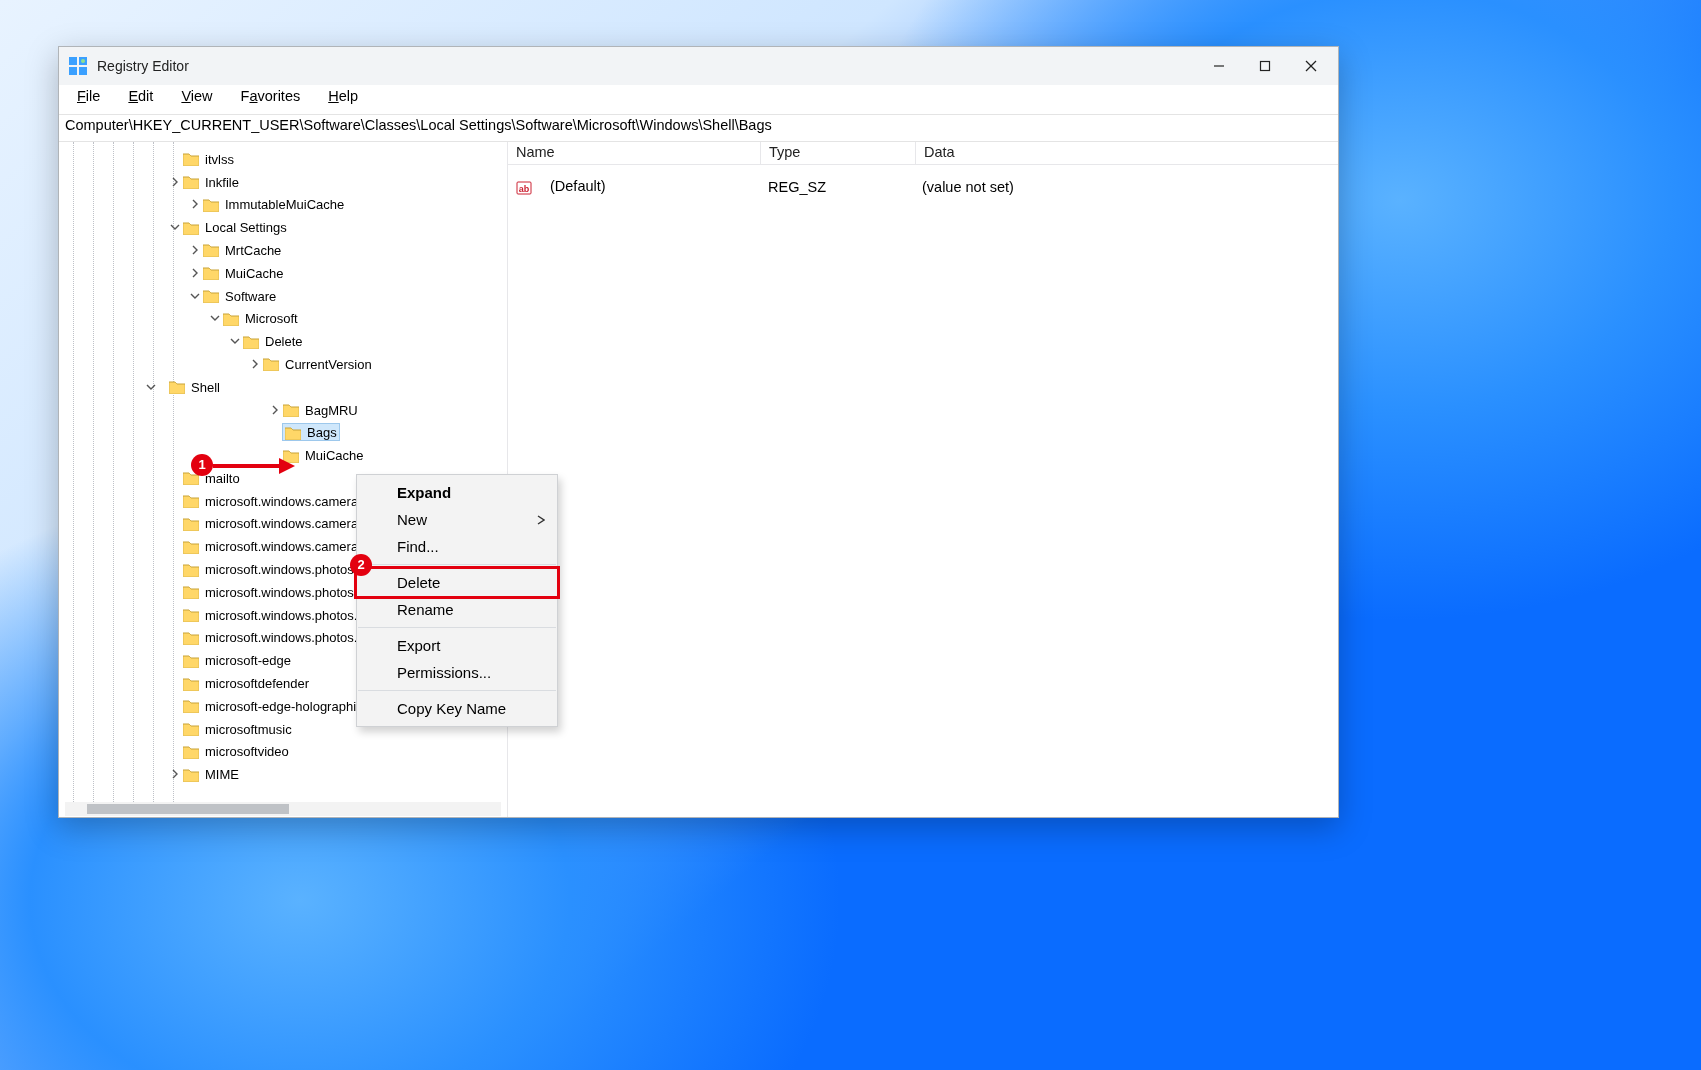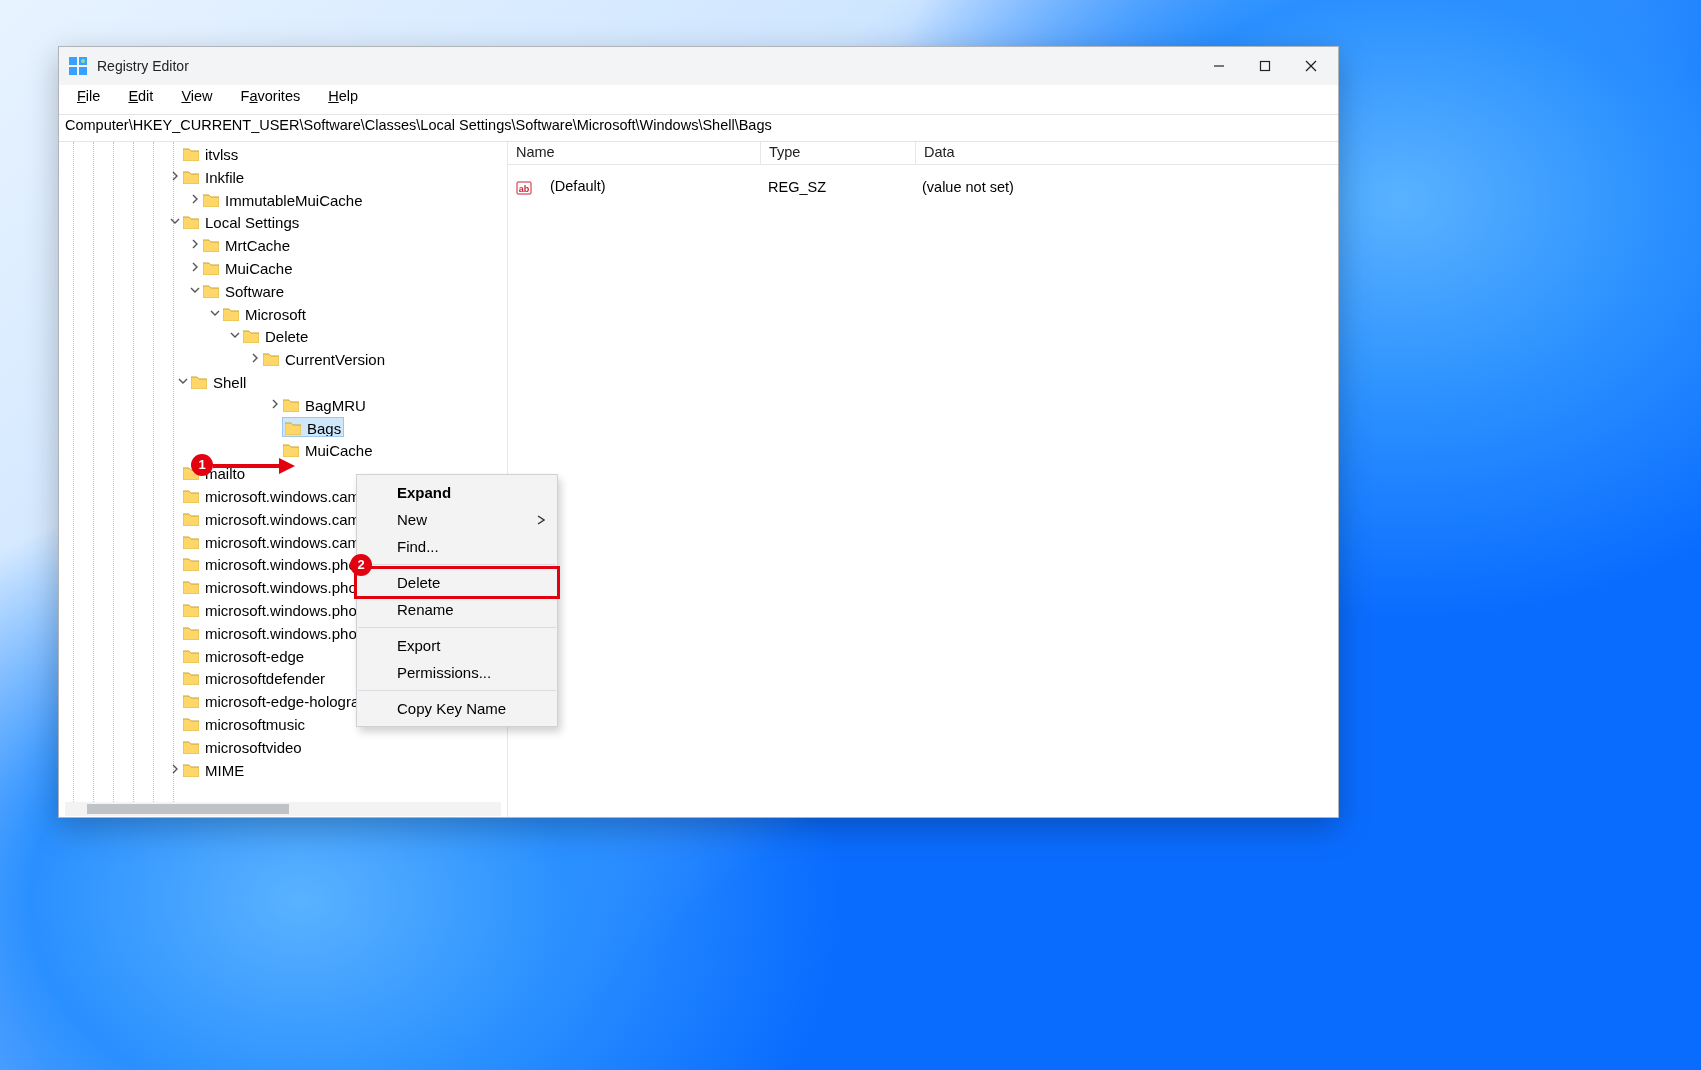--- a/index.html
+++ b/index.html
@@ -25,21 +25,21 @@
   .menubar .menu .ul{text-decoration:underline;}
   
   .addr{height:22px;border-top:1px solid #e4e4e4;border-bottom:1px solid #e4e4e4;padding:2px 6px 2px 6px;font-size:14.5px;white-space:nowrap;overflow:hidden;}
   
   .body{display:flex;height:calc(100% - 38px - 28px - 26px);}
   .tree{width:448px;border-right:1px solid #e7e7ea;position:relative;overflow:hidden;}
   .tree-inner{position:relative;padding-top:2px;}
   .tree .hscroll{position:absolute;left:6px;right:6px;bottom:4px;height:14px;background:#f3f3f3;}
   .tree .hscroll .thumb{position:absolute;left:22px;width:202px;top:2px;height:10px;background:#bfc2c6;}
   
-  .row{display:flex;align-items:flex-start;height:22.8px;white-space:nowrap;font-size:15px;}
+  .row{display:flex;align-items:flex-end;height:22.8px;white-space:nowrap;font-size:13px;}
   .exp{width:16px;text-align:center;color:#555;display:inline-block;}
   .exp.blank{color:transparent;}
   .folder{width:16px;height:14px;display:inline-block;margin-right:6px;vertical-align:middle;}
   .folder svg{display:block;}
   .row.sel .lbl-wrap{background:#cfe7fb;padding:0 2px;outline:1px solid #9dc8ec;}
   .row .label{vertical-align:middle;}
   
   .guides{position:absolute;inset:0;pointer-events:none;}
   .guides div{position:absolute;top:0;bottom:18px;width:0;border-left:1px dotted #bfc2c8;}
   
@@ -200,21 +200,21 @@
             </div>
             <div class="row" style="padding-left: 188px;">
               <span class="exp"><svg width="10" height="10">
                   <polyline points="3,1 7,5 3,9" fill="none" stroke="#555" stroke-width="1.4"></polyline>
                 </svg></span>
               <span class="lbl-wrap"><span class="folder"><svg viewBox="0 0 16 14">
                     <path d="M0 2 h6 l2 2 h8 v9 a1 1 0 0 1 -1 1 h-14 a1 1 0 0 1 -1 -1 z" fill="#ffd768" stroke="#caa43a" stroke-width="0.6"></path>
                     <path d="M0 2 h6 l2 2 h8" fill="none" stroke="#caa43a" stroke-width="0.6"></path>
                   </svg></span><span class="label">CurrentVersion</span></span>
             </div>
-            <div class="row" style="padding-left: 116px;">
+            <div class="row" style="padding-left: 84px; gap: 10px;">
               <span class="exp"><svg width="10" height="10">
                   <polyline points="1,3 5,7 9,3" fill="none" stroke="#555" stroke-width="1.4"></polyline>
                 </svg></span>
               <span class="lbl-wrap"><span class="folder"><svg viewBox="0 0 16 14">
                     <path d="M0 2 h6 l2 2 h8 v9 a1 1 0 0 1 -1 1 h-14 a1 1 0 0 1 -1 -1 z" fill="#ffd768" stroke="#caa43a" stroke-width="0.6"></path>
                     <path d="M0 2 h6 l2 2 h8" fill="none" stroke="#caa43a" stroke-width="0.6"></path>
                   </svg></span><span class="label">Shell</span></span>
             </div>
             <div class="row" style="padding-left: 208px;">
               <span class="exp"><svg width="10" height="10">

